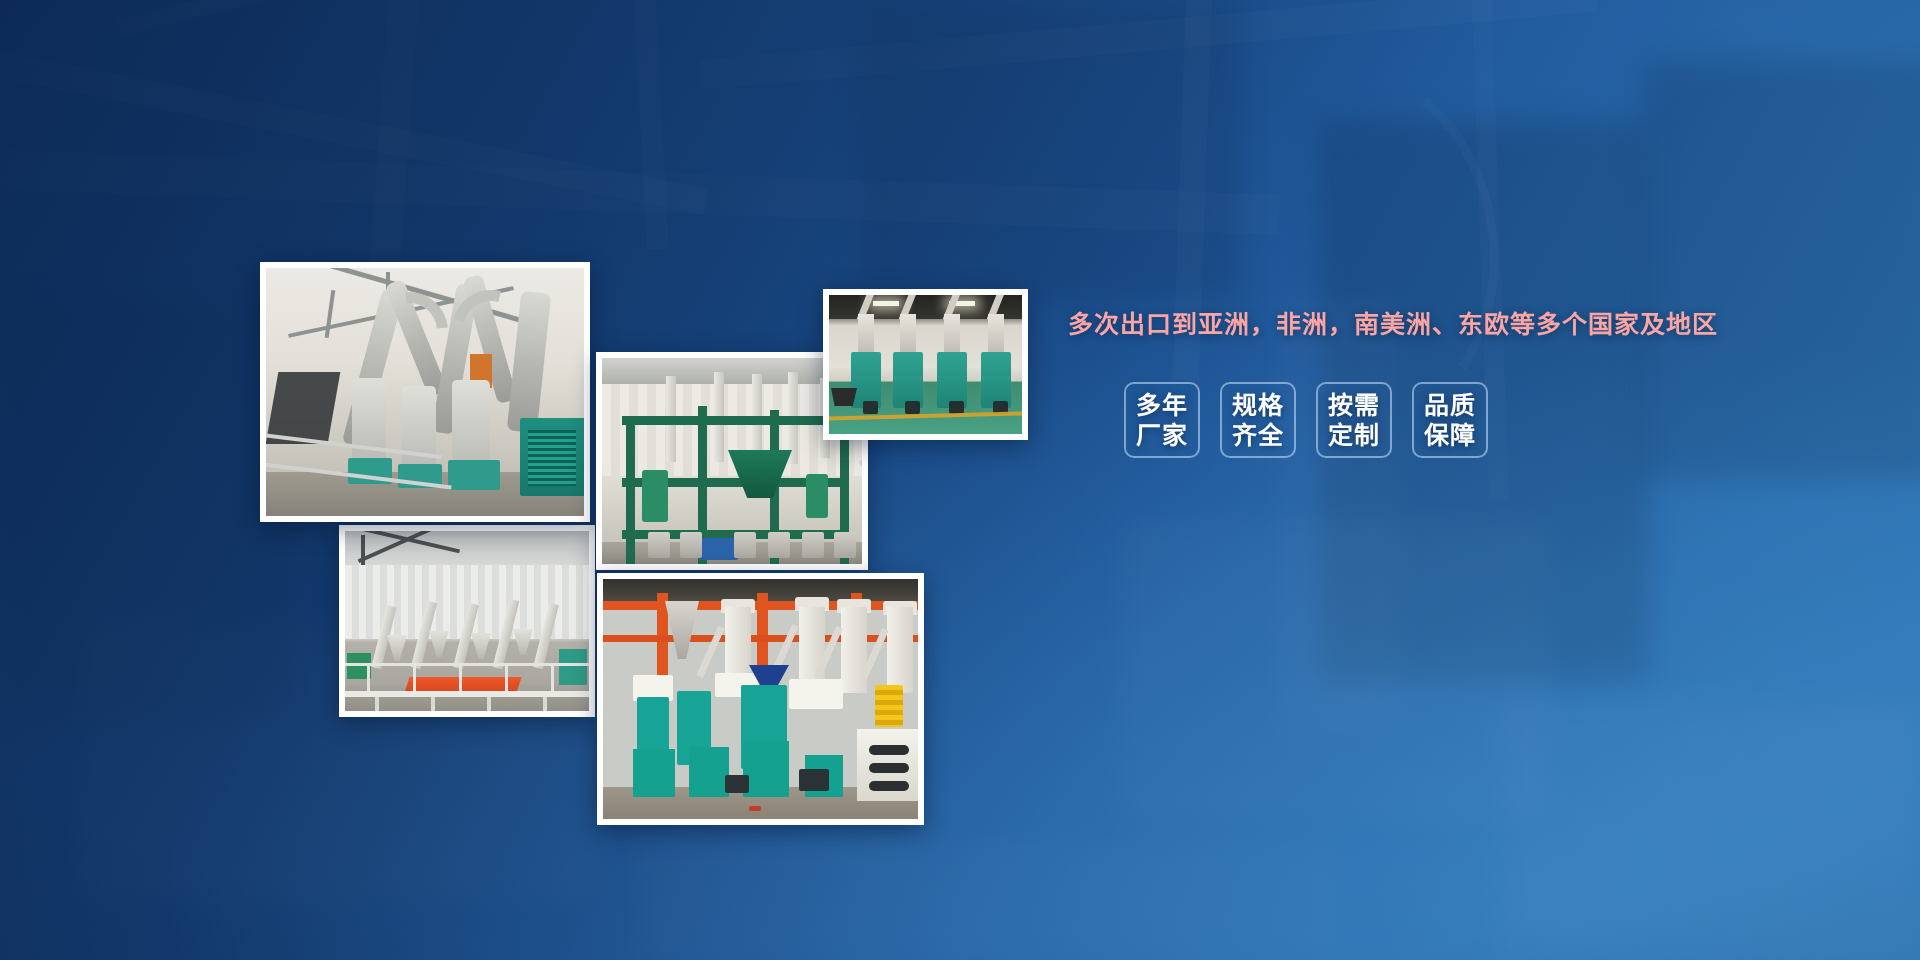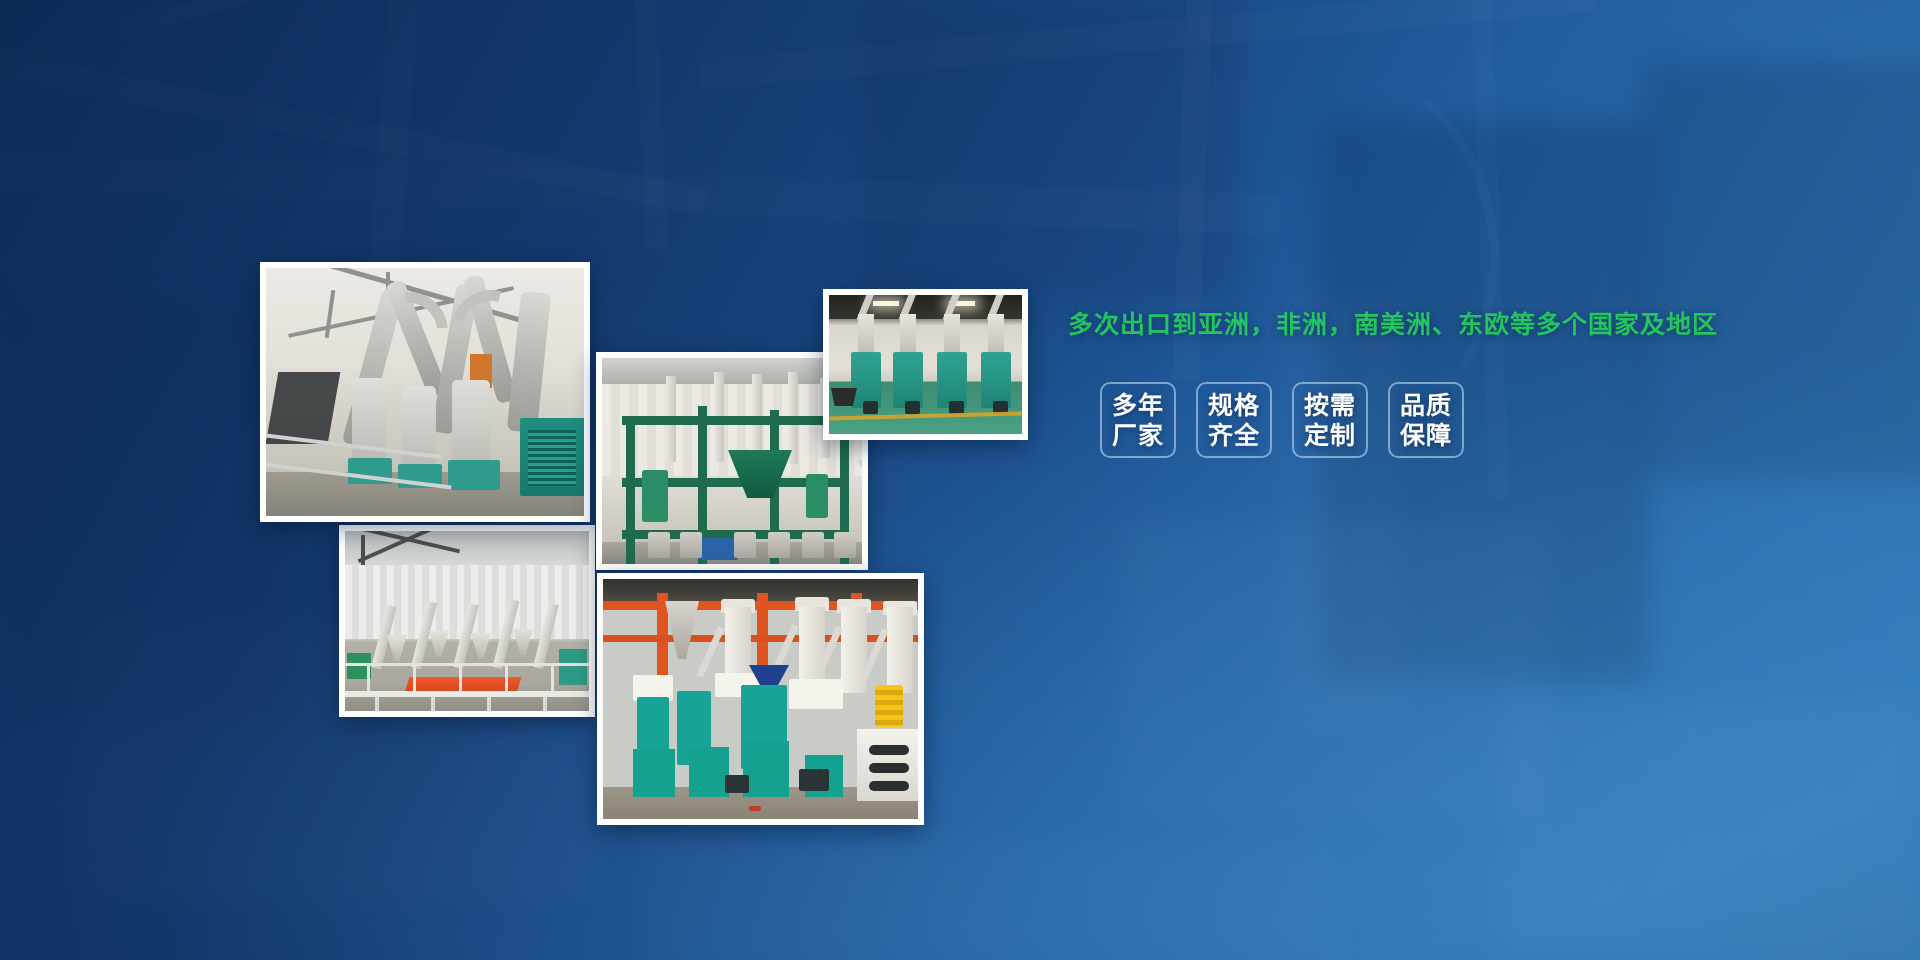--- a/index.html
+++ b/index.html
@@ -490,31 +490,31 @@
     white-space: nowrap;
   }
   .headline .line2 {
     display: block;
     margin-left: 104px;
   }
 
   .subtitle {
     margin-top: 36px;
     margin-left: 8px;
-    color: #22c55e;
+    color: #fca5a5;
     font-weight: 700;
     font-size: 25px;
     letter-spacing: 1px;
     text-shadow: 0 2px 8px rgba(4,22,52,0.45);
     white-space: nowrap;
   }
 
   .badges {
     margin-top: 42px;
-    margin-left: 40px;
+    margin-left: 64px;
     display: flex;
     gap: 20px;
   }
   .badge {
     width: 76px;
     height: 76px;
     border: 2px solid rgba(186,214,240,0.62);
     border-radius: 10px;
     display: flex;
     flex-direction: column;

